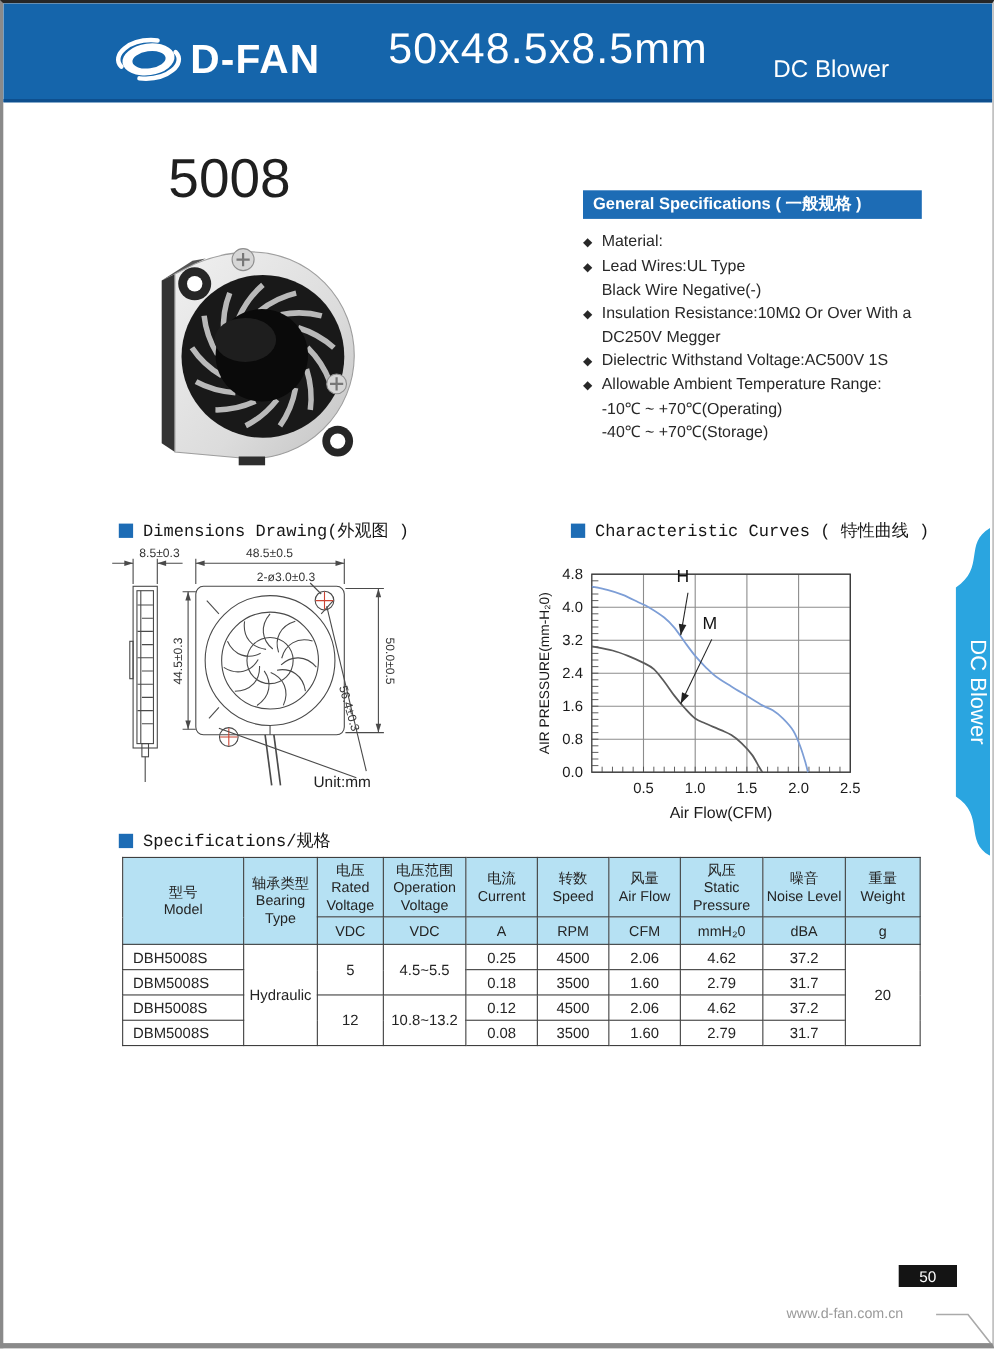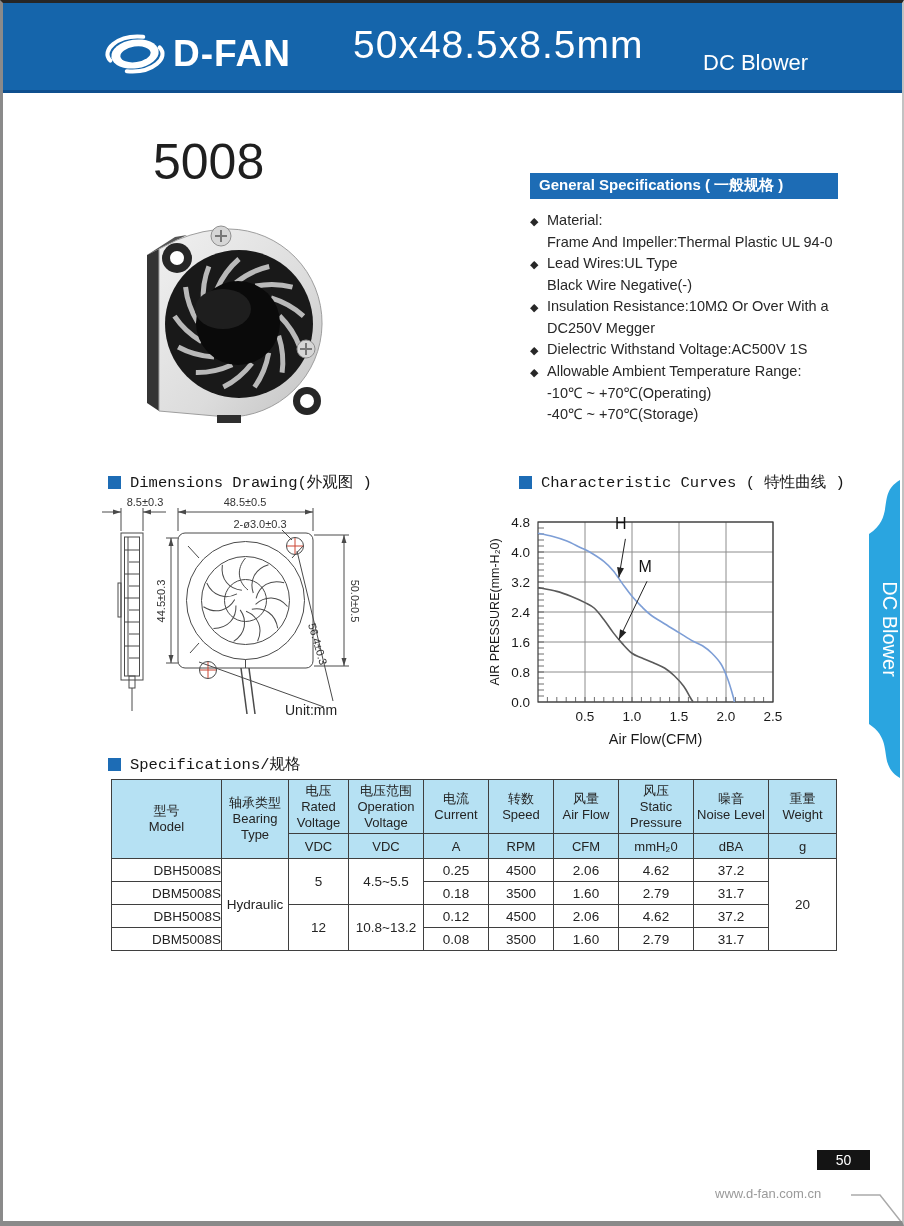--- a/index.html
+++ b/index.html
@@ -38,21 +38,21 @@
   .side-tab{position:absolute;right:2px;top:477px;}
   
   .spec-table{position:absolute;left:108px;top:776px;}
   table{border-collapse:collapse;font-size:13px;table-layout:fixed;}
   th,td{border:1px solid #3f3f3f;text-align:center;vertical-align:middle;font-weight:normal;color:#242424;padding:0;}
   thead th,thead td{background:var(--table-header-bg);}
   th{white-space:pre-line;line-height:16px;}
   tr.hrow1 th{height:54px;}
   tr.hrow2 td{height:25px;}
   tbody td{height:23px;font-size:13.5px;background:#fff;}
-  td.model-cell{text-align:right;padding-left:9px;}
+  td.model-cell{text-align:left;padding-left:9px;}
   
   .site{position:absolute;left:712px;top:1183px;font-size:13px;color:#9a9a9a;}
   .pagenum{position:absolute;left:814px;top:1147px;width:53px;height:20px;background:var(--page-number-bg);color:#fff;font-size:14px;text-align:center;line-height:20px;}
   .corner-line{position:absolute;left:845px;top:1181px;}
 </style>
 </head>
 <body>
 
 <div class="page">
 
@@ -117,24 +117,20 @@
 
   <div class="gs">
     <div class="gs-title">General Specifications ( 一般规格 )</div>
     <div class="gs-list">
 
         <div class="gs-line">
           <span class="gs-bullet">◆</span>
           <span class="gs-text">Material:</span>
         </div>
 
-        <div class="gs-line">
-          <span class="gs-bullet"></span>
-          <span class="gs-text">Frame And Impeller:Thermal Plastic UL 94-0</span>
-        </div>
 
         <div class="gs-line">
           <span class="gs-bullet">◆</span>
           <span class="gs-text">Lead Wires:UL Type</span>
         </div>
 
 
         <div class="gs-line">
           <span class="gs-bullet"></span>
           <span class="gs-text">Black Wire Negative(-)</span>

